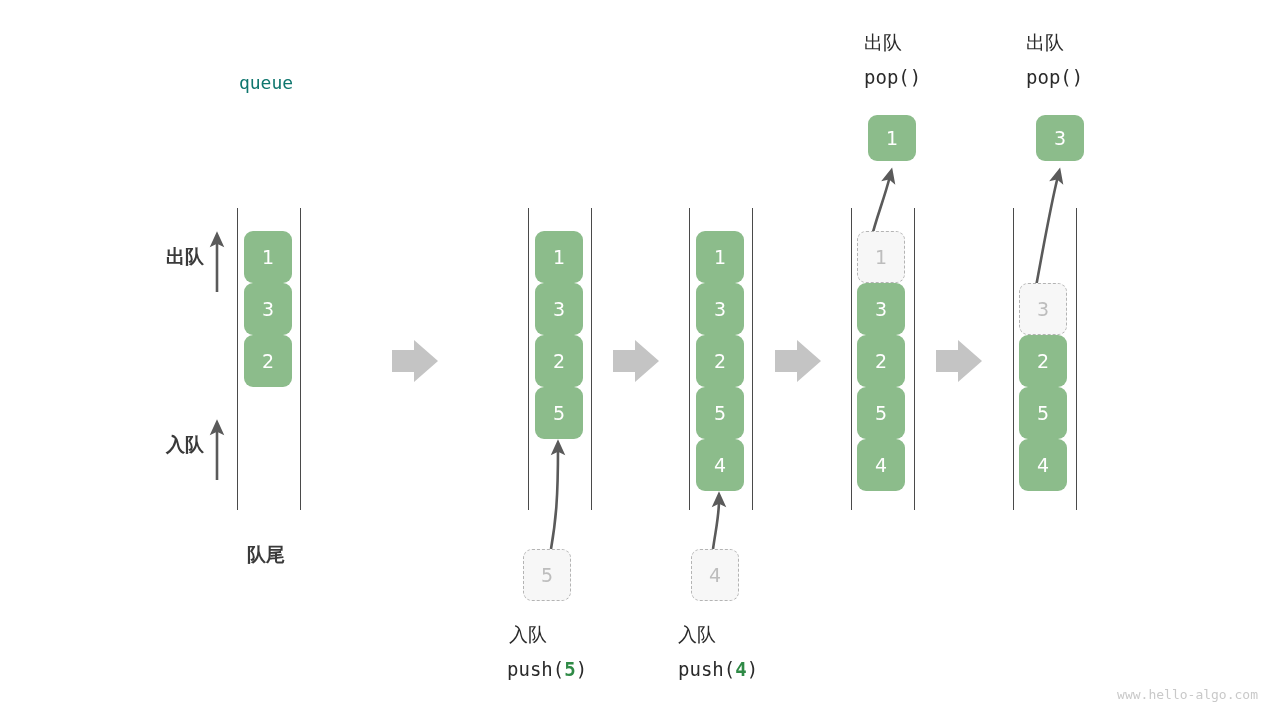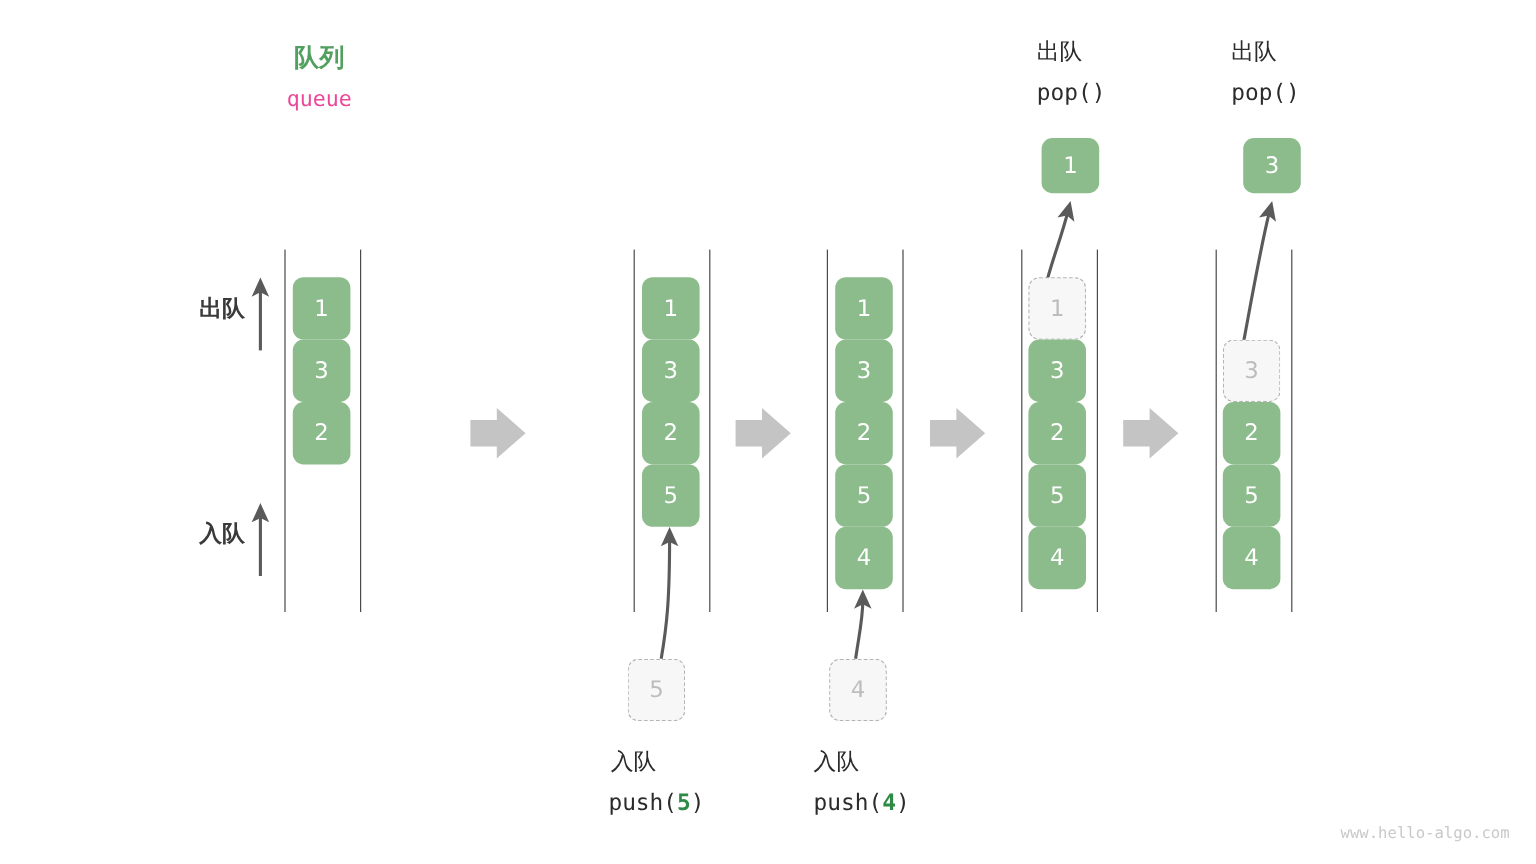--- a/index.html
+++ b/index.html
@@ -22,21 +22,21 @@
     font-family: "DejaVu Sans", sans-serif;
     font-weight: bold;
     font-size: 21px;
     color: #52a05f;
     text-align: center;
     white-space: nowrap;
   }
   .title-en {
     font-family: "DejaVu Sans Mono", monospace;
     font-size: 18px;
-    color: #ec4899;
+    color: #0f766e;
     text-align: center;
     white-space: nowrap;
   }
   .side-label {
     font-family: "DejaVu Sans", sans-serif;
     font-weight: bold;
     font-size: 19px;
     color: #3a3a3a;
     text-align: center;
     white-space: nowrap;
@@ -151,23 +151,23 @@
       <path d="M613,350 L635,350 L635,340 L659,361 L635,382 L635,372 L613,372 Z" fill="#c4c4c4"></path>
     </g>
     <g>
       <path d="M775,350 L797,350 L797,340 L821,361 L797,382 L797,372 L775,372 Z" fill="#c4c4c4"></path>
     </g>
     <g>
       <path d="M936,350 L958,350 L958,340 L982,361 L958,382 L958,372 L936,372 Z" fill="#c4c4c4"></path>
     </g>
   </svg>
 
-  <div class="abs title-cn" style="left:186px; top:34px; width:160px;">队列</div>
   <div class="abs title-en" style="left:186px; top:72px; width:160px;">queue</div>
 
+  <div class="abs side-label" style="left:186px; top:542px; width:160px;">队尾</div>
   <div class="abs side-label" style="left:144px; top:244px; width:60px; text-align:right;">出队</div>
   <div class="abs side-label" style="left:144px; top:432px; width:60px; text-align:right;">入队</div>
 
   <div class="abs">
     <div class="rail" style="left:237px; top:208px; height:302px;"></div>
     <div class="rail" style="left:300px; top:208px; height:302px;"></div>
     <div class="cell filled" style="left:244px; top:231px;">1</div>
     <div class="cell filled" style="left:244px; top:283px;">3</div>
     <div class="cell filled" style="left:244px; top:335px;">2</div>
   </div>

